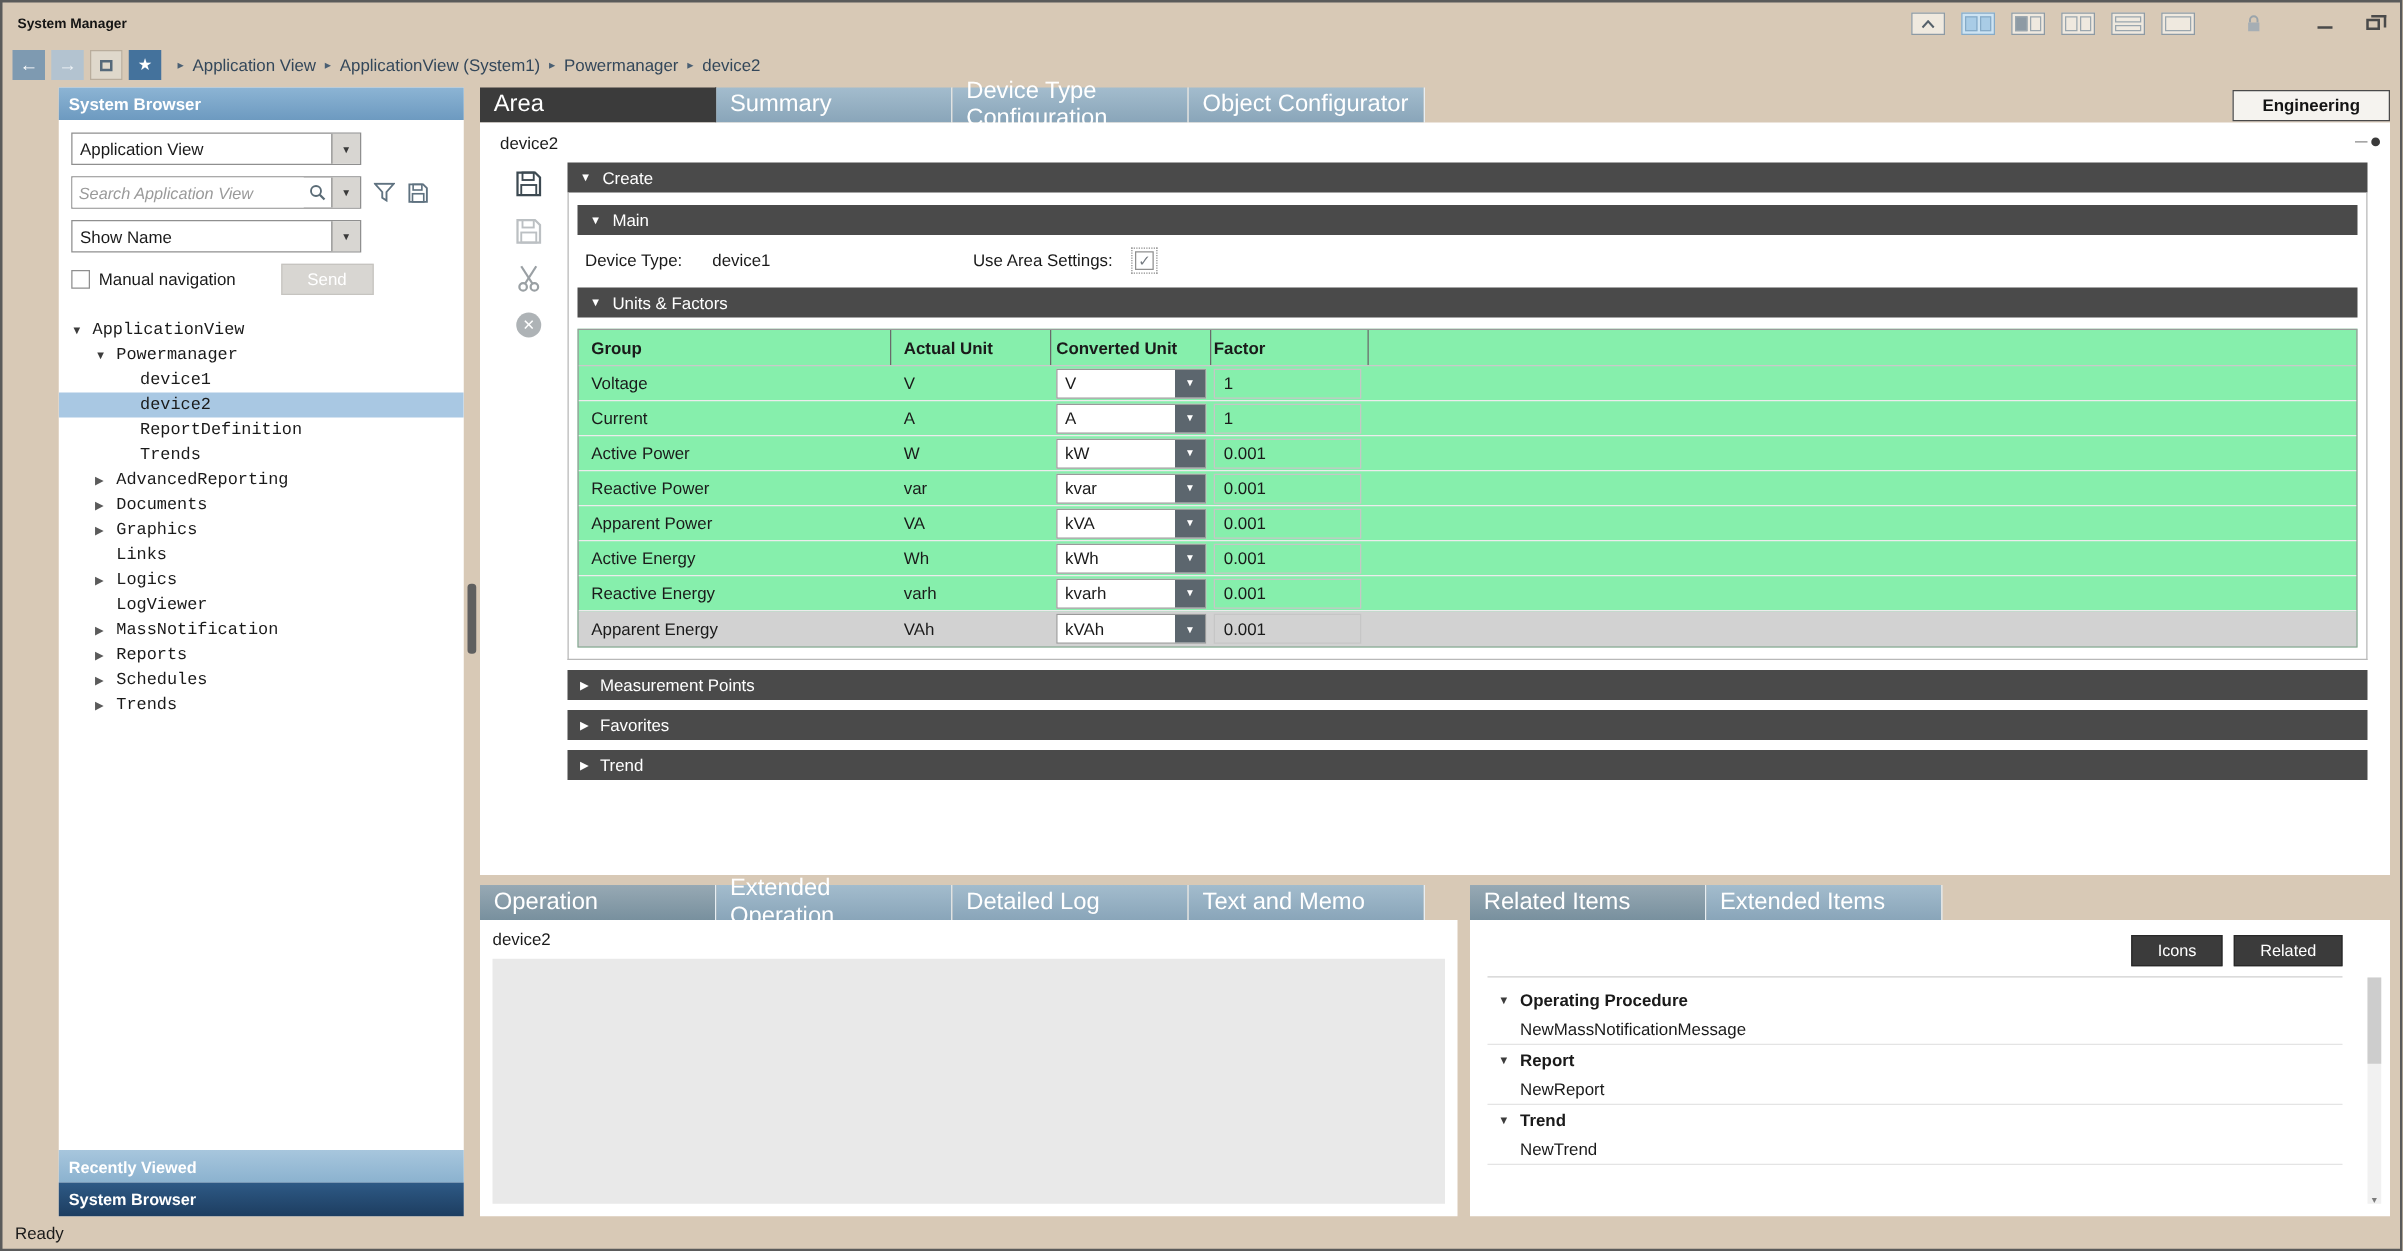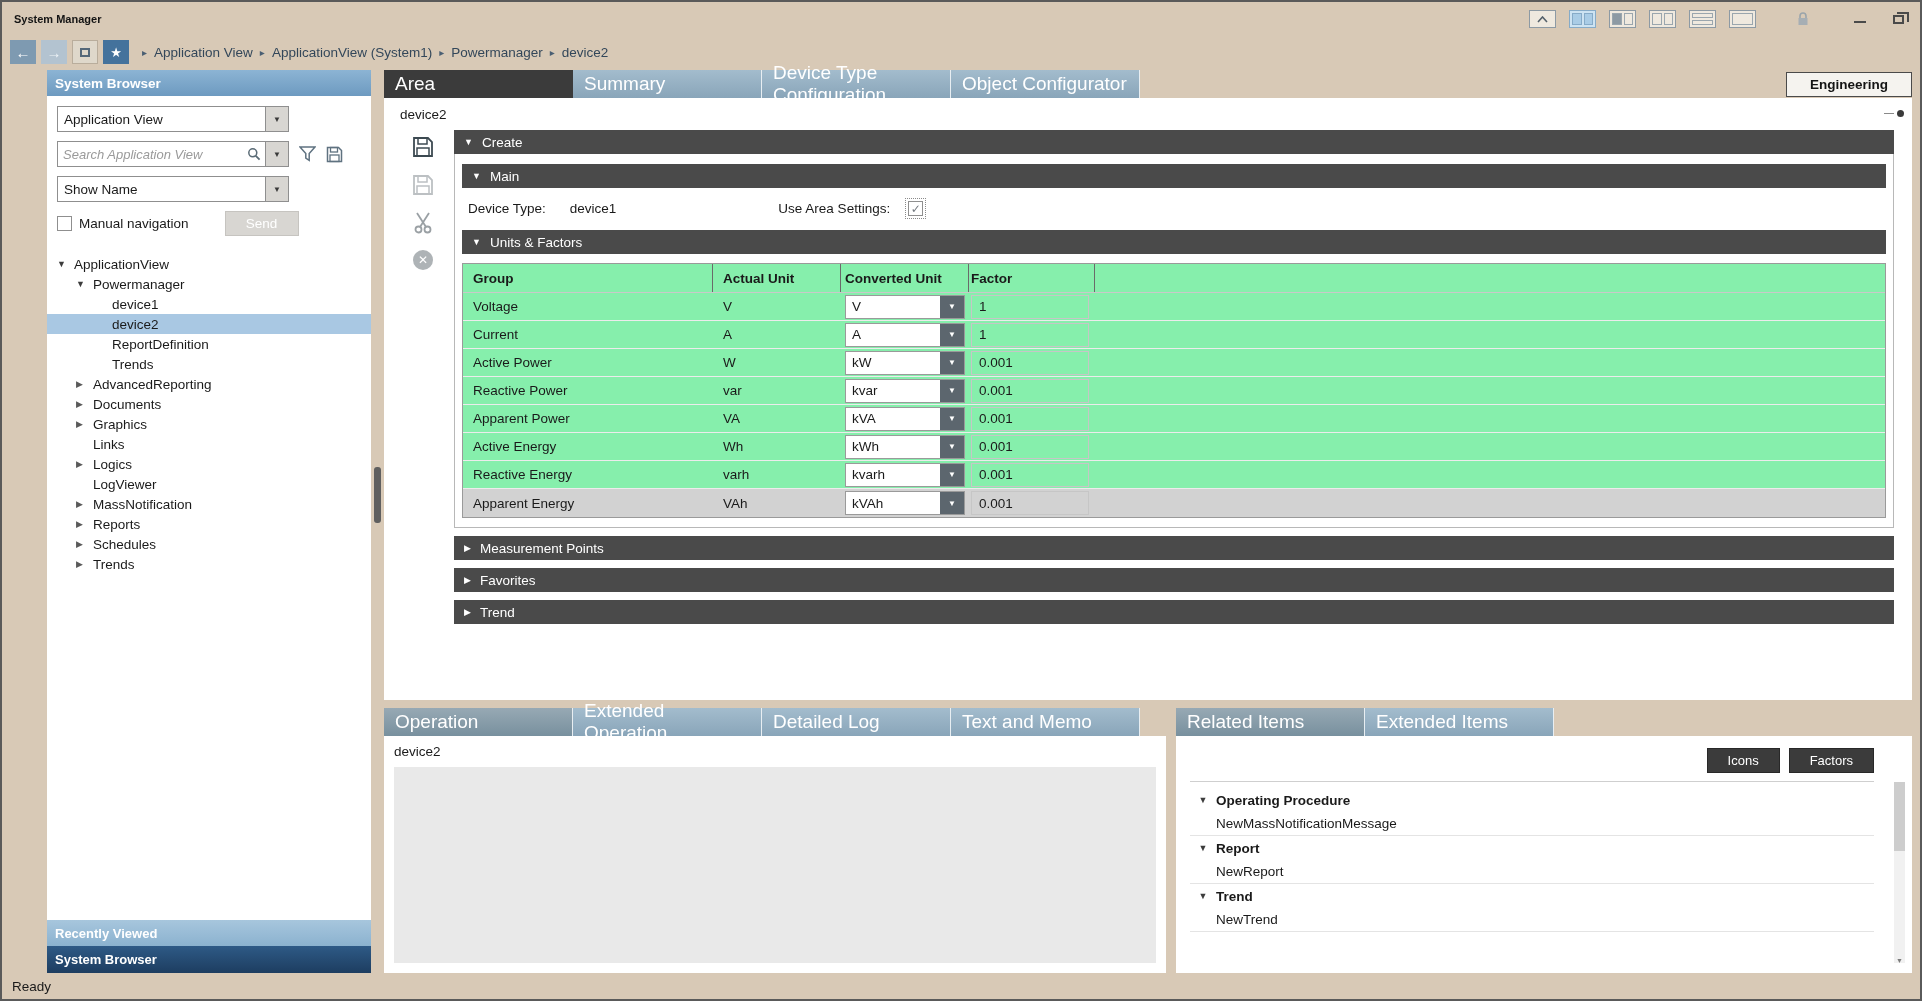--- a/index.html
+++ b/index.html
@@ -56,21 +56,21 @@
   .side-ic { margin-left:10px; display:flex; align-items:center; }
   .manual-row { display:flex; align-items:center; margin:4px 0 2px 0; }
   .chk { width:15px; height:15px; border:1px solid #8f8f8f; background:#fff; display:inline-flex; align-items:center; justify-content:center; font-size:12px; color:#747a80; }
   .manual-lbl { margin-left:7px; }
   .send-btn { margin-left:36px; width:74px; height:25px; background:#d8d6d2; border:1px solid #c6c4c0; color:#fff; font-size:13.5px; display:flex; align-items:center; justify-content:center; }
   .tree { flex:1; min-height:0; overflow:hidden; padding-top:12px; }
   .tree-row { height:20px; display:flex; align-items:center; white-space:nowrap; }
   .tree-row.selected { background:#a9c8e3; }
   .tree-tgl { width:15px; flex-shrink:0; font-size:9px; color:#3c3c3c; display:inline-flex; align-items:center; }
   .tree-tgl.collapsed { color:#5a5a5a; }
-  .tree-lbl { padding-left:2px; }
+  .tree-lbl { padding-left:2px;font-family:Liberation Mono, monospace; }
   .recently { height:26px; flex-shrink:0; background:linear-gradient(#a7c6dd,#8bb2cf); color:#fff; font-weight:bold; font-size:13px; display:flex; align-items:center; padding:0 8px; }
   .sb-footer { height:27px; flex-shrink:0; background:linear-gradient(#2e5a86,#1d3d60); color:#fff; font-weight:bold; font-size:13px; display:flex; align-items:center; padding:0 8px; }
 
   
   .splitter { width:13px; flex-shrink:0; position:relative; }
   .splitter-handle { position:absolute; left:3px; top:44%; width:7px; height:56px; background:#5f5f5f; border-radius:3px; }
 
   
   .right-col { flex:1; min-width:0; display:flex; flex-direction:column; }
 
@@ -551,21 +551,21 @@
         </div>
 
         <div class="rel-panel">
           <div class="tab-row">
             <div class="tab active-gray">Related Items</div>
             <div class="tab">Extended Items</div>
           </div>
           <div class="rel-body">
             <div class="rel-btn-row">
               <span class="dark-btn">Icons</span>
-              <span class="dark-btn">Factors</span>
+              <span class="dark-btn">Related</span>
             </div>
             <div class="rel-list">
                 <div class="rg-head">
                   <span class="rg-tgl">▼</span>
                   <span class="rg-lbl">Operating Procedure</span>
                 </div>
                 <div class="rg-item">NewMassNotificationMessage</div>
                 <div class="rg-head">
                   <span class="rg-tgl">▼</span>
                   <span class="rg-lbl">Report</span>

